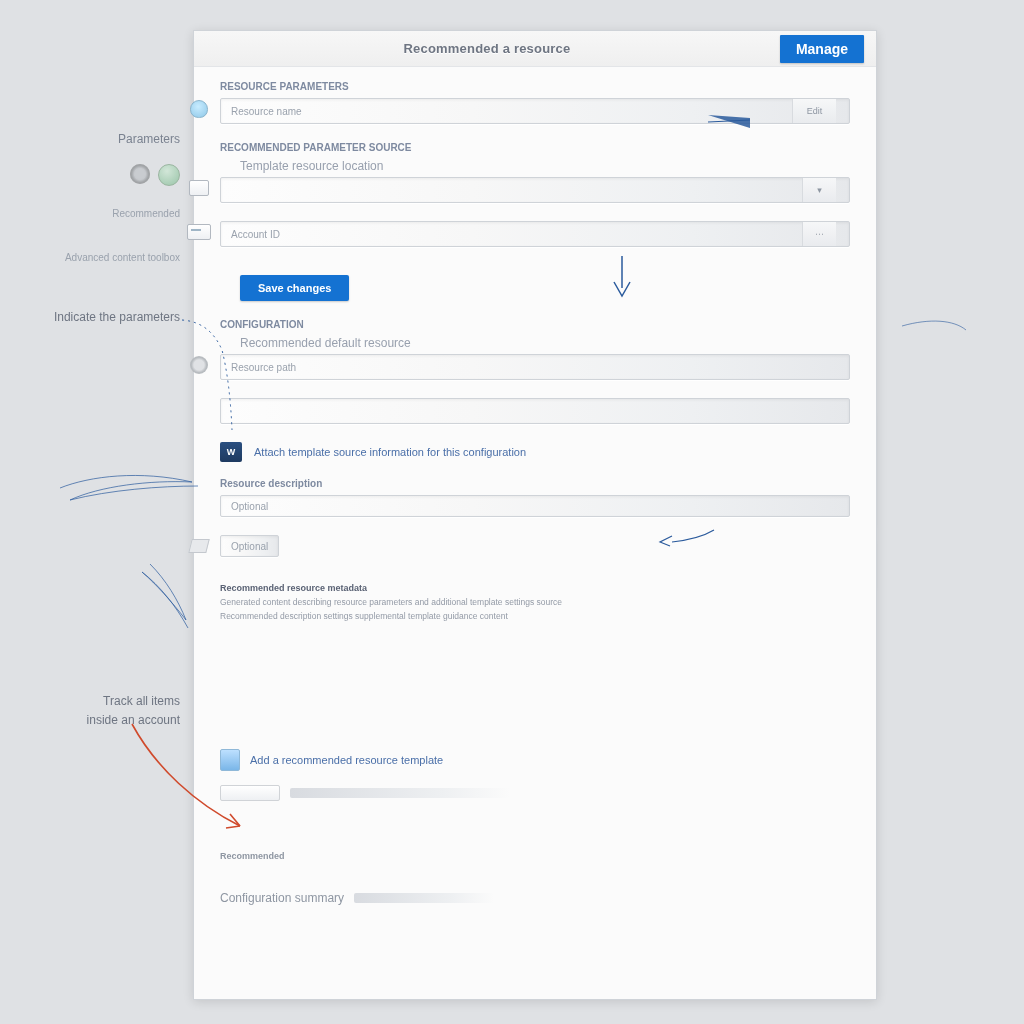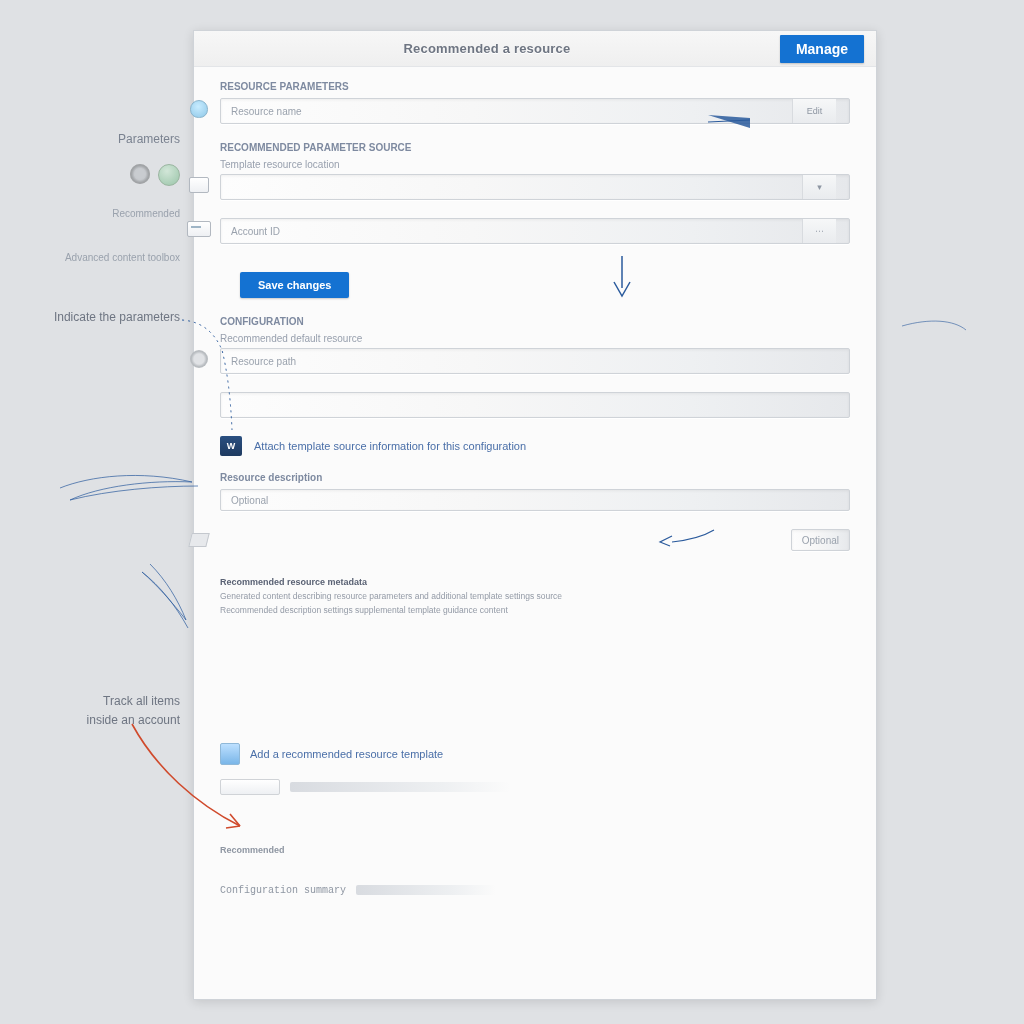--- a/index.html
+++ b/index.html
@@ -125,24 +125,24 @@
   }
 
   .dialog-body { padding: 14px 26px 10px 26px; }
 
   .section-label {
     font-size: 10px; color: #7e8aa0; font-weight: 600;
     text-transform: uppercase;
     margin-bottom: 6px;
   }
   .field-sub {
-    font-size: 10px; color: #98a0ae; margin-bottom: 4px;
-  }
-
-  .row { display: flex; align-items: center; margin-bottom: 18px; position: relative; justify-content: flex-end; }
+    font-size: 12px; color: #98a0ae; margin-bottom: 4px; margin-left: 20px;
+  }
+
+  .row { display: flex; align-items: center; margin-bottom: 18px; position: relative; }
   .row .row-icon {
     position: absolute; left: -34px; top: 0;
     width: 26px; height: 22px;
     display: flex; align-items: center; justify-content: center;
   }
   .bulb-icon {
     width: 18px; height: 18px; border-radius: 50% 50% 46% 46%;
     background: radial-gradient(circle at 45% 35%, #c8ecff, #8fc8e8);
     border: 1px solid #8ab4cc;
   }
@@ -391,21 +391,21 @@
       </div>
       <div class="footer-item" style="margin-top:14px;">
         <div style="width:60px;height:16px;border:1px solid #d0d3d7;border-radius:2px;background:linear-gradient(#fff,#eef0f3);"></div>
         <div class="bar" style="max-width:220px;"></div>
       </div>
 
       <div class="footer-item" style="margin-top:50px;">
         <span style="font-size:9px;color:#8e96a2;font-weight:600;">Recommended</span>
       </div>
       <div class="footer-item" style="margin-top:30px;">
-        <span style="font-size:10px;color:#8e96a2;font-family:Liberation Mono, monospace;">Configuration summary</span>
+        <span style="font-size:12px;color:#8e96a2;">Configuration summary</span>
         <div class="bar" style="max-width:140px;"></div>
       </div>
     </div>
 
   </div>
 </div>
 
 <svg class="overlay" viewBox="0 0 1024 1024">
 
   <path d="M750 118 L708 115 L750 128 Z" fill="#2a5a9c" opacity="0.85"></path>

